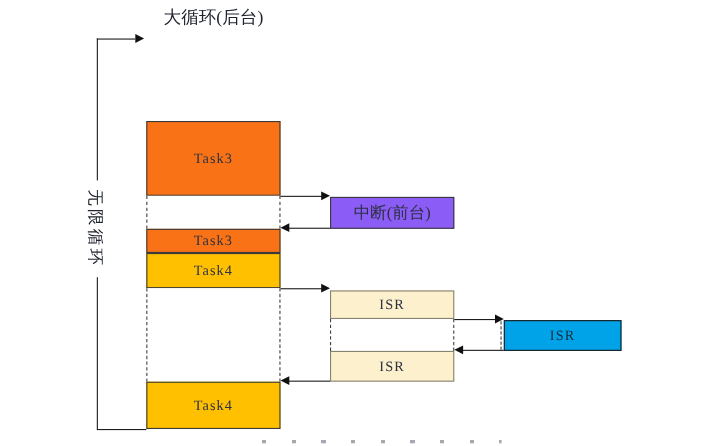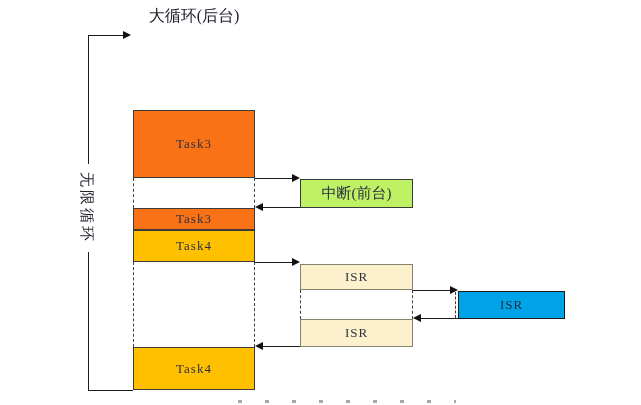--- a/index.html
+++ b/index.html
@@ -10,21 +10,21 @@
   .box{
     position:absolute;box-sizing:border-box;border:1px solid #3a3a3a;
     display:flex;align-items:center;justify-content:center;
     font-size:13px;letter-spacing:1px;color:#2d3142;
   }
   .cn{font-size:15px;letter-spacing:0;}
   .task1{background:#e4b7b5;}
   .task2{background:#d9d3e4;}
   .task3{background:#f97316;}
   .task4{background:#ffc000;}
-  .interrupt{background:#bef264;}
+  .interrupt{background:#8b5cf6;}
   .isr{background:#fdf0cd;border-color:#85826e;}
   .nested{background:#00a2e8;border-color:#1b1b1b;color:#173040;}
   .gap{position:absolute;box-sizing:border-box;border-left:1px dashed #3f3f3f;border-right:1px dashed #3f3f3f;background:#fff;}
   .hline{position:absolute;height:0;border-top:1px solid #1c1c1c;}
   .vline{position:absolute;width:0;border-left:1px solid #1c1c1c;}
   .vdash{position:absolute;width:0;border-left:1px dashed #3f3f3f;}
   .head-r{position:absolute;width:0;height:0;border-top:4px solid transparent;border-bottom:4px solid transparent;border-left:8px solid #111;}
   .head-l{position:absolute;width:0;height:0;border-top:4px solid transparent;border-bottom:4px solid transparent;border-right:8px solid #111;}
   .caption-title{position:absolute;left:133px;top:6px;width:122px;text-align:center;font-size:16px;color:#21242e;white-space:nowrap;}
   .nested-title{position:absolute;left:446px;top:266px;width:130px;text-align:center;font-size:15px;color:#21242e;white-space:nowrap;}

